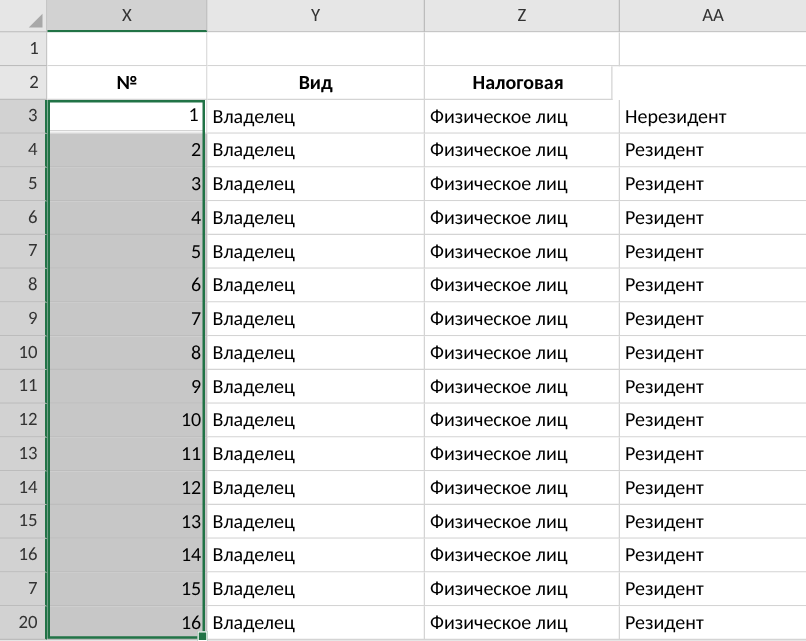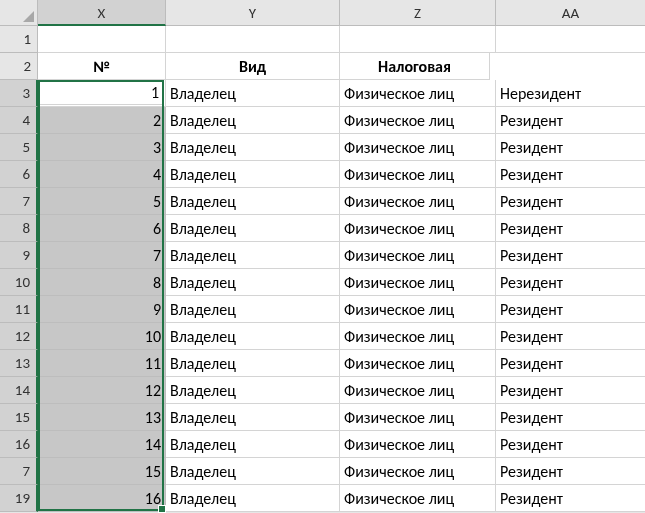--- a/index.html
+++ b/index.html
@@ -140,21 +140,21 @@
       <div class="rowheader active">8</div>
       <div class="rowheader active">9</div>
       <div class="rowheader active">10</div>
       <div class="rowheader active">11</div>
       <div class="rowheader active">12</div>
       <div class="rowheader active">13</div>
       <div class="rowheader active">14</div>
       <div class="rowheader active">15</div>
       <div class="rowheader active">16</div>
       <div class="rowheader active">7</div>
-      <div class="rowheader active">19</div>
+      <div class="rowheader active">20</div>
     </div>
   <div class="grid" id="grid">
       <div class="row">
         <div class="cell " style="width: 128px;"></div>
         <div class="cell " style="width: 174px;"></div>
         <div class="cell " style="width: 156px;"></div>
         <div class="cell " style="width: 150px;"></div>
       </div>
       <div class="row">
         <div class="cell hdr" style="width: 128px;">№</div>

